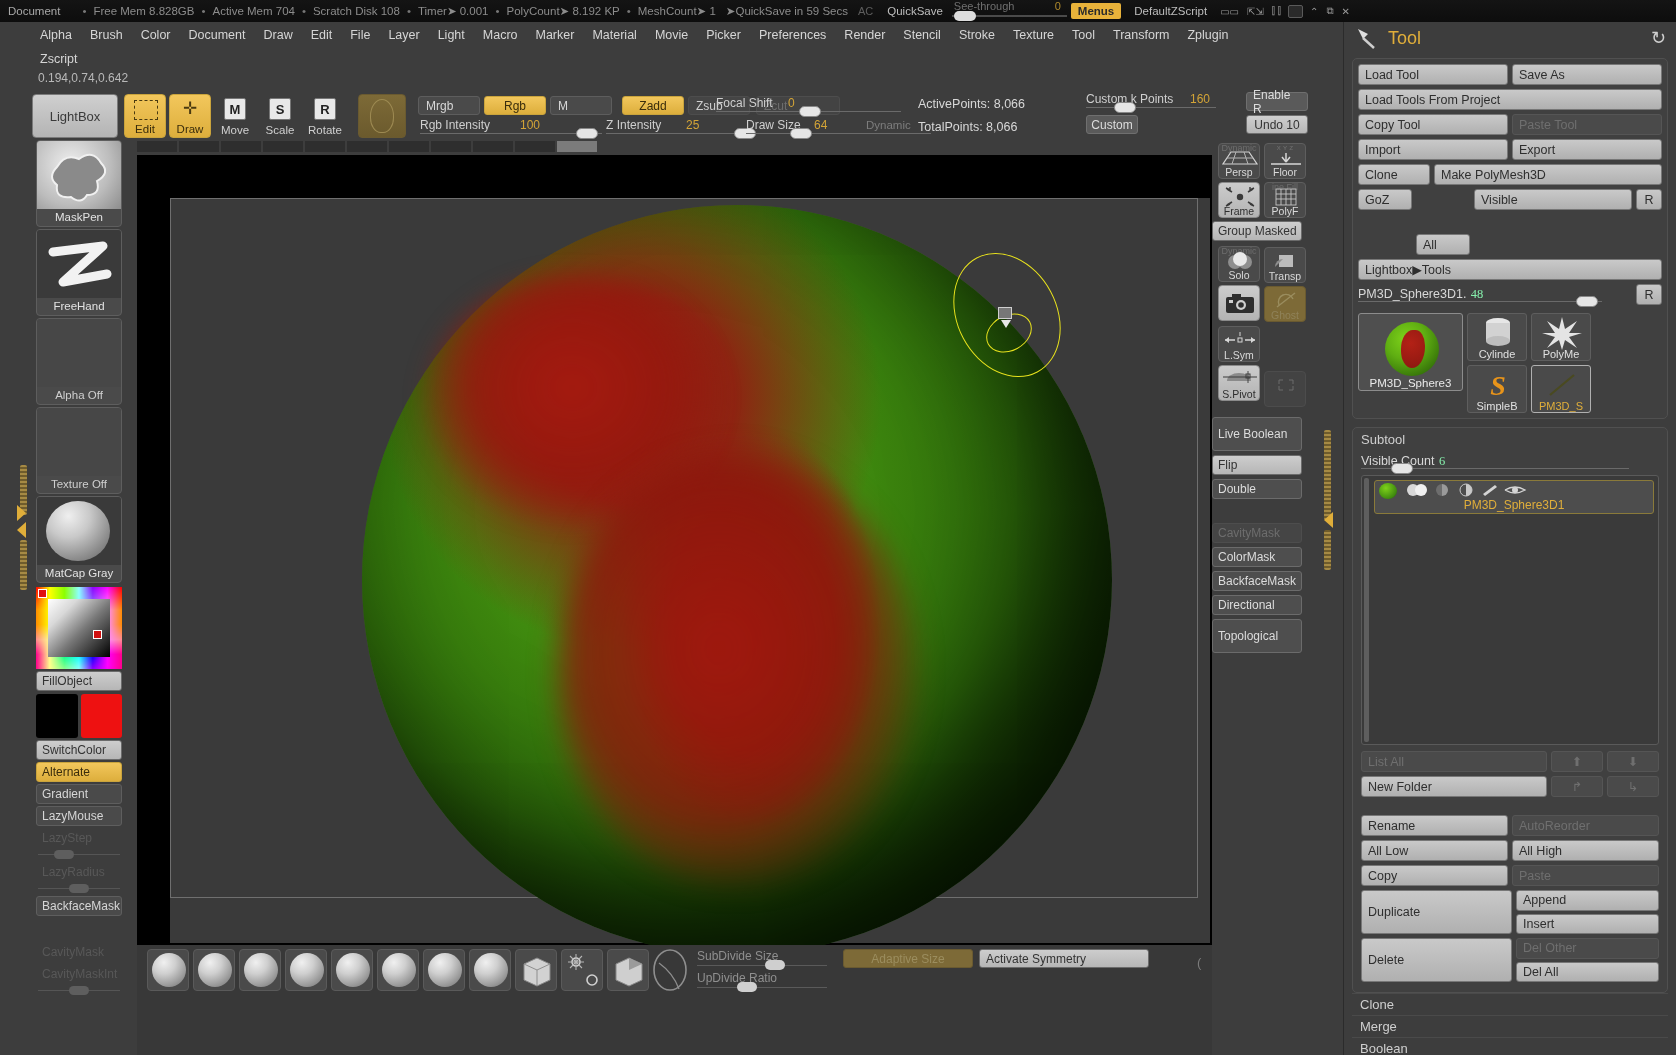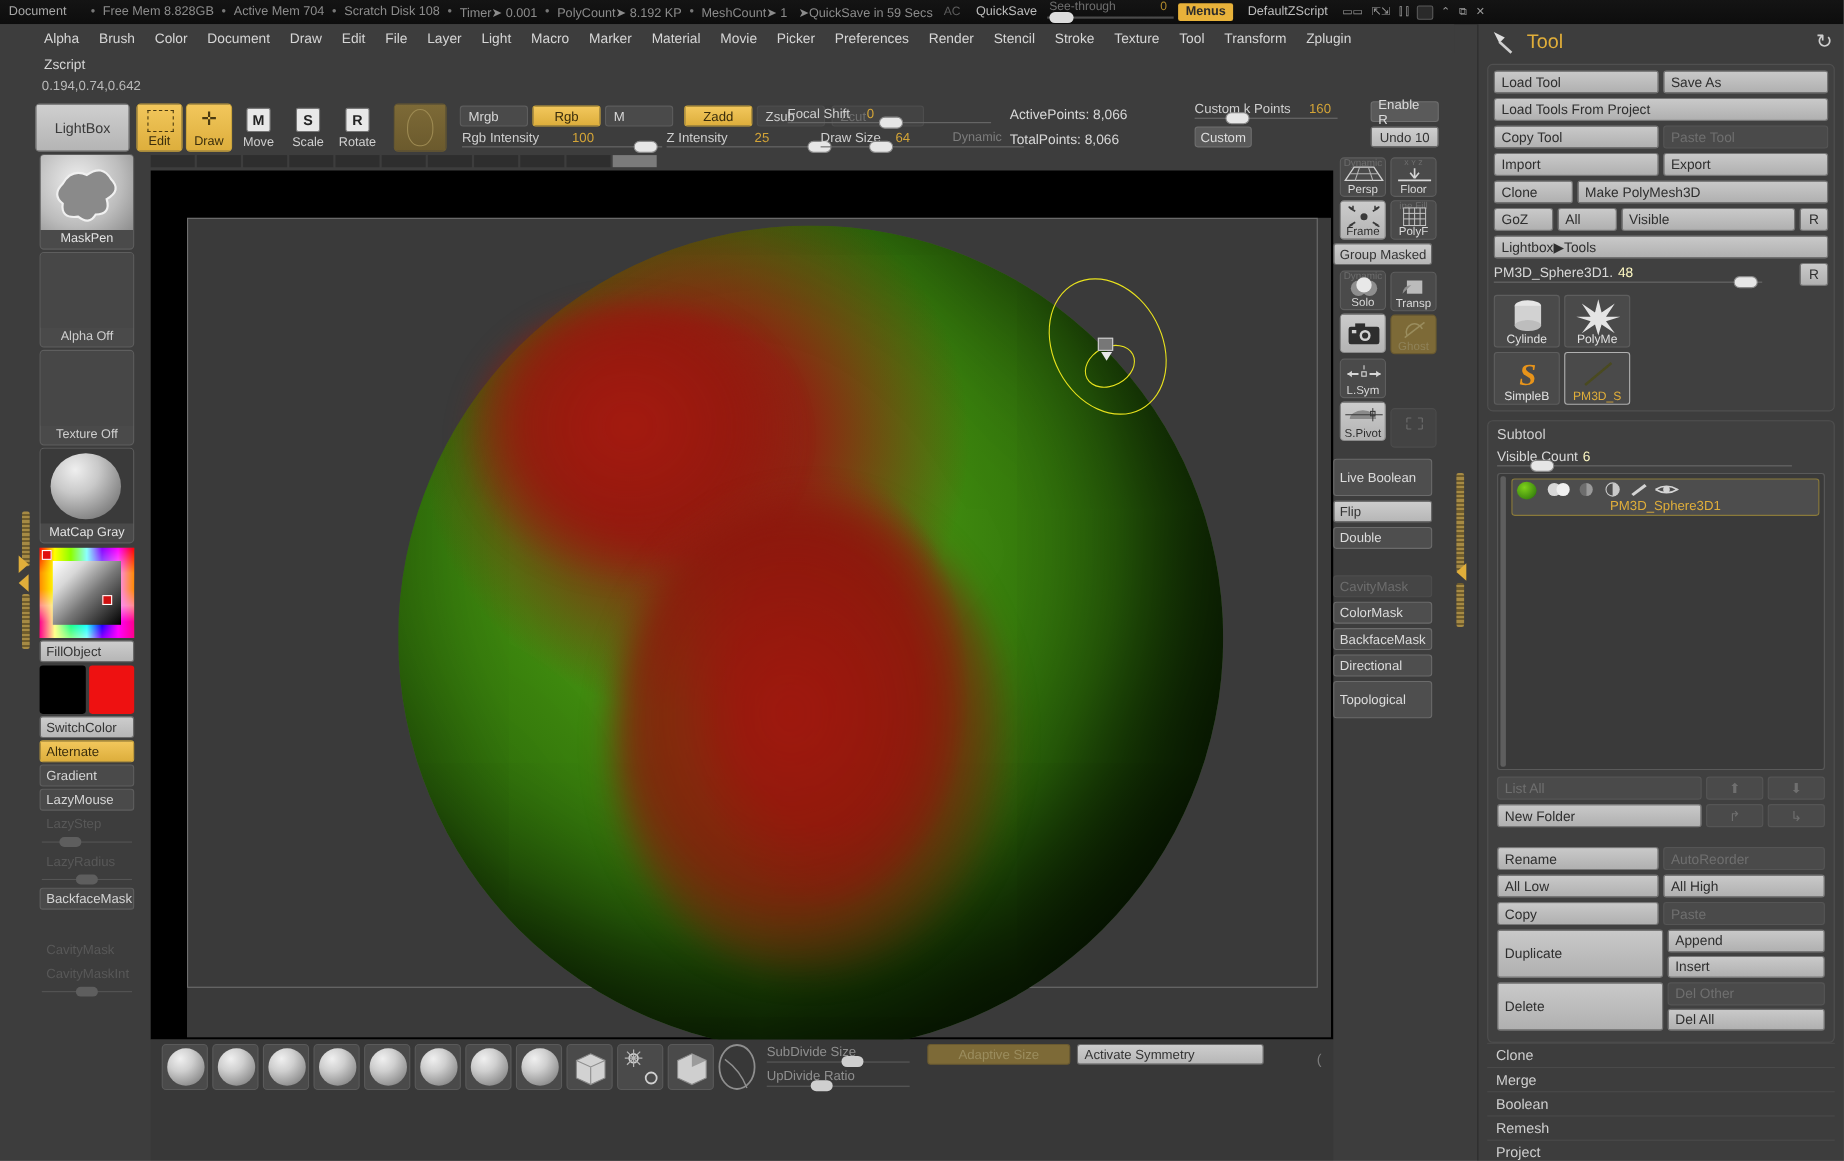--- a/index.html
+++ b/index.html
@@ -135,21 +135,21 @@
   .tp-head{height:32px;display:flex;align-items:center;padding:0 10px;}
   .tp-title{color:#e0ae3a;font-size:18px;margin-left:8px;}
   .tp-group{margin:4px 8px 0;border:1px solid #505050;border-radius:5px;padding:5px;background:#404040;}
   .row{display:flex;gap:4px;margin-bottom:4px;}
   .tbtn{height:21px;border:1px solid #777;border-radius:3px;background:linear-gradient(#c9c9c9,#b0b0b0);
     color:#2e2e2e;font-size:12.5px;display:flex;align-items:center;padding-left:6px;flex:1;}
   .tbtn.dis{background:#4a4a4a;color:#6f6f6f;border-color:#555;}
   .tbtn.ctr{justify-content:center;padding-left:0;}
   .tp-sld{position:relative;height:22px;margin-bottom:3px;}
   .tp-sld .nm{font-size:12.5px;color:#d8d8d8;}
-  .tp-sld .vv{color:#fef9c3;}
+  .tp-sld .vv{color:#86efac;font-family:Liberation Serif, serif;}
   .tp-sld .trk{position:absolute;left:0;right:30px;top:17px;height:1px;background:#6a6a6a;}
   .tp-sld .hnd{position:absolute;top:12px;width:22px;height:11px;background:#e6e6e6;border-radius:6px;border:1px solid #888;}
   .thumbrow{display:flex;gap:4px;margin-top:4px;}
   .bigthumb{width:105px;height:78px;border:1px solid #8c8c8c;border-radius:3px;background:#4f4f4f;
     position:relative;}
   .bigthumb .cap{position:absolute;bottom:1px;left:0;right:0;text-align:center;font-size:11.5px;color:#eaeaea;}
   .smthumb{width:60px;height:48px;border:1px solid #5e5e5e;border-radius:3px;background:#4a4a4a;position:relative;}
   .smthumb .cap{position:absolute;bottom:0px;left:0;right:0;text-align:center;font-size:11px;color:#e0e0e0;}
   .smthumb.sel{border-color:#b0b0b0;}
   .smthumb.sel .cap{color:#e0ae3a;}
@@ -353,20 +353,28 @@
   <div class="lefttray">
     <div class="lt-card">
       <div class="lt-thumb" style="background:radial-gradient(circle at 40% 35%,#efefef,#bcbcbc 60%,#8d8d8d 100%);">
         <svg width="86" height="68" viewBox="0 0 86 68">
           <path d="M20 26 q8 -14 22 -8 q14 -10 22 4 q10 10 -4 18 q4 14 -10 14 q-6 10 -16 2 q-16 2 -14 -12 q-10 -8 0 -18 z" fill="#8a8a8a" stroke="#f0f0f0" stroke-width="2"></path>
         </svg>
       </div>
       <div class="lt-lbl">MaskPen</div>
     </div>
     <div class="lt-card">
+      <div class="lt-thumb" style="background:#3a3a3a;">
+        <svg width="86" height="68" viewBox="0 0 86 68">
+          <path d="M16 22 L66 16 L26 52 L70 44" stroke="#f2f2f2" stroke-width="9" fill="none" stroke-linecap="round" stroke-linejoin="round"></path>
+        </svg>
+      </div>
+      <div class="lt-lbl">FreeHand</div>
+    </div>
+    <div class="lt-card">
       <div class="lt-thumb" style="background:#474747;"></div>
       <div class="lt-lbl off">Alpha Off</div>
     </div>
     <div class="lt-card">
       <div class="lt-thumb" style="background:#474747;"></div>
       <div class="lt-lbl off">Texture Off</div>
     </div>
     <div class="lt-card">
       <div class="lt-thumb" style="background:#3a3a3a;">
         <div style="position:absolute;left:9px;top:4px;width:64px;height:60px;border-radius:50%;
@@ -558,38 +566,46 @@
       <div class="row">
         <div class="tbtn">Import</div>
         <div class="tbtn">Export</div>
       </div>
       <div class="row">
         <div class="tbtn" style="flex:0 0 72px;">Clone</div>
         <div class="tbtn">Make PolyMesh3D</div>
       </div>
       <div class="row">
         <div class="tbtn" style="flex:0 0 54px;">GoZ</div>
-        <div class="tbtn" style="flex:0 0 54px;">All</div>
+        <div class="tbtn" style="flex:0 0 54px;margin-top:45px;">All</div>
         <div class="tbtn">Visible</div>
         <div class="tbtn ctr" style="flex:0 0 26px;">R</div>
       </div>
       <div class="row">
         <div class="tbtn">Lightbox▶Tools</div>
       </div>
       <div style="display:flex;gap:4px;align-items:flex-start;">
         <div class="tp-sld" style="flex:1;">
           <span class="nm">PM3D_Sphere3D1.</span>
           <span class="nm vv">48</span>
           <span class="trk"></span>
           <span class="hnd" style="right:34px;"></span>
         </div>
         <div class="tbtn ctr" style="flex:0 0 26px;height:21px;">R</div>
       </div>
 
       <div class="thumbrow">
+        <div class="bigthumb">
+          <div style="position:absolute;left:26px;top:8px;width:54px;height:54px;border-radius:50%;
+            background:radial-gradient(circle at 38% 32%, #7ed21a 0%, #5fae12 40%, #2f6a08 85%, #143004 100%);">
+            <div style="position:absolute;left:16px;top:8px;width:24px;height:38px;border-radius:50% 40% 55% 45%;
+              background:radial-gradient(circle at 40% 35%, #b32116, #8a1710);"></div>
+          </div>
+          <span class="cap">PM3D_Sphere3</span>
+        </div>
         <div style="display:flex;flex-direction:column;gap:4px;">
           <div class="smthumb">
             <svg width="60" height="36" viewBox="0 0 60 36" style="position:absolute;top:1px;">
               <ellipse cx="30" cy="8" rx="12" ry="5" fill="#e6e6e6"></ellipse>
               <rect x="18" y="8" width="24" height="18" fill="#d2d2d2"></rect>
               <ellipse cx="30" cy="26" rx="12" ry="5" fill="#bdbdbd"></ellipse>
             </svg>
             <span class="cap">Cylinde</span>
           </div>
           <div class="smthumb">

